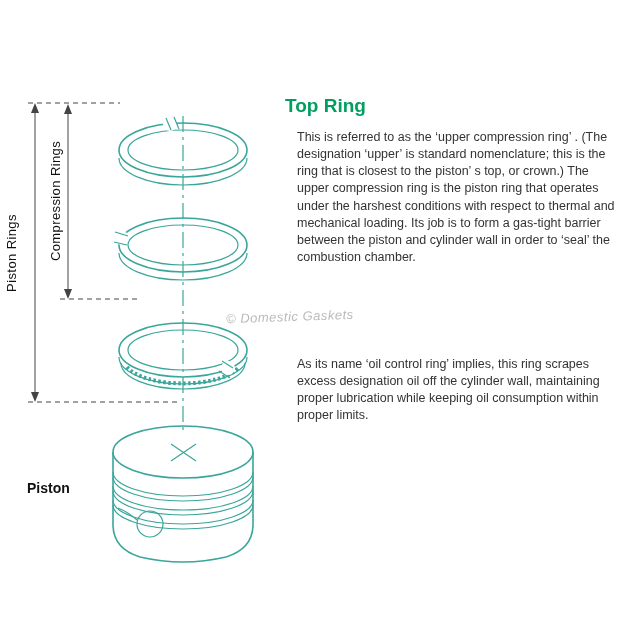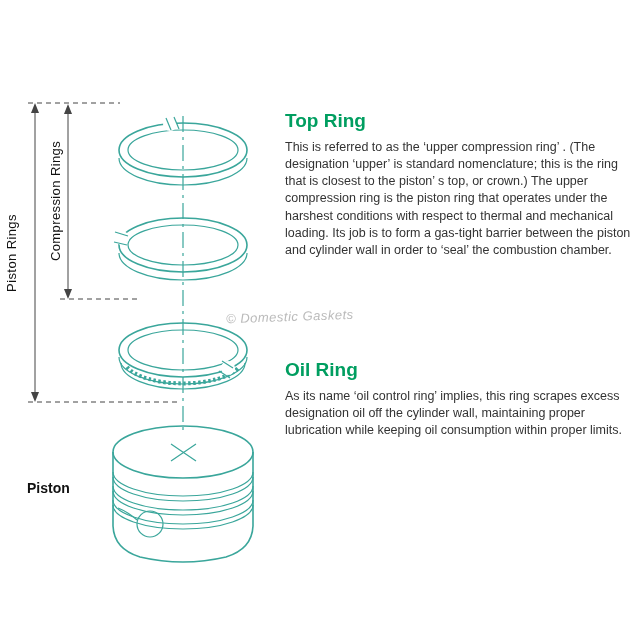--- a/index.html
+++ b/index.html
@@ -11,22 +11,22 @@
   .hatch{fill:none;stroke:var(--line,#3aa69b);stroke-width:4;stroke-dasharray:2.5 2.5;}
   .dim{stroke:#444444;stroke-width:1;fill:none;}
   .dim-dash{stroke:#444444;stroke-width:1;fill:none;stroke-dasharray:5 4;}
   .dim-arrow{fill:#444444;stroke:none;}
   .centerline{stroke:var(--line,#3aa69b);stroke-width:1.2;fill:none;stroke-dasharray:16 5 3 5;}
   .erase{fill:#ffffff;stroke:none;}
   .svg-label{font-family:"Liberation Sans",sans-serif;font-size:13px;fill:#111111;letter-spacing:.4px;}
   .svg-label-piston{font-family:"Liberation Sans",sans-serif;font-size:14px;font-weight:bold;fill:#111111;}
   .text-col{position:absolute;left:285px;top:0;width:348px;}
   .section{position:absolute;left:0;width:348px;}
-  .section h2{margin:15px 0 7px 0;font-size:19px;font-weight:bold;color:var(--heading,#009e60);}
-  .section p{margin:0;font-size:12.5px;line-height:1.37;color:var(--text,#333333);}
+  .section h2{margin:0 0 7px 0;font-size:19px;font-weight:bold;color:var(--heading,#009e60);}
+  .section p{margin:12px;font-size:12.5px;line-height:1.37;color:var(--text,#333333);}
   .watermark{position:absolute;left:226px;top:309px;font-size:13px;font-style:italic;
              color:rgba(130,130,130,.55);transform:rotate(-2deg);letter-spacing:.5px;}
 </style>
 </head>
 <body>
 
 <div class="page">
 
   <svg class="diagram-svg" width="285" height="639" viewBox="0 0 285 639">
 
@@ -96,19 +96,18 @@
   </svg>
 
   <div class="text-col">
     <div class="section" style="top:95px">
       <h2>Top Ring</h2>
       <p>This is referred to as the ‘upper compression ring’ . (The designation ‘upper’ is standard nomenclature; this is the ring that is closest to the piston’ s top, or crown.) The upper compression ring is the piston ring that operates under the harshest  conditions with respect to thermal and mechanical loading. Its job is to form a gas-tight barrier between the piston and cylinder wall in order to ‘seal’ the combustion chamber.</p>
     </div>
     <div class="section" style="top:256px">
     </div>
     <div class="section" style="top:344px">
-      <h2>Oil Ring</h2>
       <p>As its name ‘oil control ring’ implies, this ring scrapes excess designation oil off the cylinder wall, maintaining proper lubrication while keeping oil consumption within proper limits.</p>
     </div>
   </div>
 
   <div class="watermark">© Domestic Gaskets</div>
 </div>
 
 </body></html>

